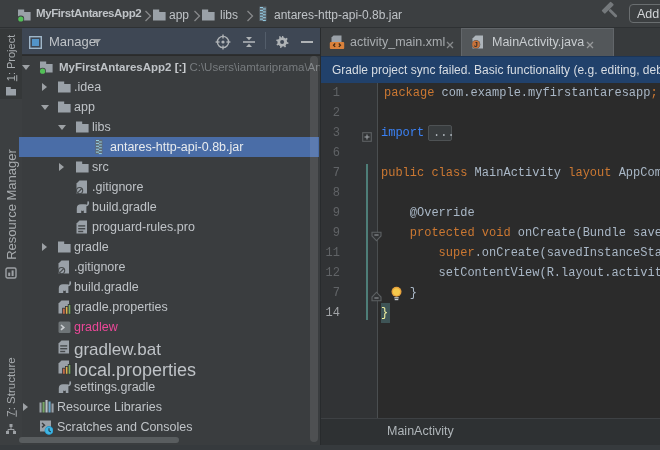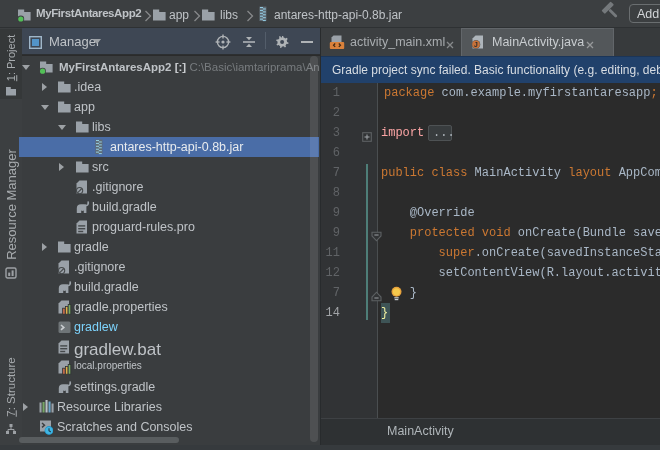--- a/index.html
+++ b/index.html
@@ -102,21 +102,21 @@
       <circle cx="8.1" cy="8" r="2" fill="#3E4754"></circle>
     </svg></div>
 <div class="abs" style="left:301px;top:40.5px;width:12px;height:2px;background:#AFB3B6"></div>
 <div class="abs" style="left:22px;top:56px;width:298px;height:389px;background:#3A3D3F"></div>
 <div style="position:absolute;left:22px;top:64.5px;width:0;height:0;border-top:5px solid #9DA1A5;border-left:4px solid transparent;border-right:4px solid transparent"></div>
 <div style="position:absolute;left:39px;top:59px"><svg width="15" height="16" viewBox="0 0 15 16" style="">
       <path d="M1 3.2 L1 13.5 L13.6 13.5 L13.6 4.9 L7.2 4.9 L7.2 2.5 L1 2.5 z" fill="#9AA1A8"></path>
       <circle cx="3.6" cy="12.2" r="3.4" fill="#3C3F41"></circle>
       <circle cx="3.6" cy="12.2" r="2.6" fill="#52C057"></circle>
     </svg></div>
-<div class="abs" style="left:59px;top:60.5px;font-size:11.5px;font-weight:bold;color:#BFC3C7;white-space:nowrap">MyFirstAntaresApp2 <span style="color:#C8CBCE">[:]</span> <span style="font-weight:normal;color:#787C7F">C:\Basic\iamtariprama\An</span></div>
+<div class="abs" style="left:59px;top:60.5px;font-size:11.5px;font-weight:bold;color:#BFC3C7;white-space:nowrap">MyFirstAntaresApp2 <span style="color:#C8CBCE">[:]</span> <span style="font-weight:normal;color:#787C7F">C:\Users\iamtariprama\An</span></div>
 <div style="position:absolute;left:42px;top:83px;width:0;height:0;border-left:5px solid #9DA1A5;border-top:4px solid transparent;border-bottom:4px solid transparent"></div>
 <div style="position:absolute;left:57px;top:79px"><svg width="15" height="16" viewBox="0 0 15 16" style="">
       <path d="M1 3.2 L1 13.5 L13.6 13.5 L13.6 4.9 L7.2 4.9 L7.2 2.5 L1 2.5 z" fill="#9AA1A8"></path>
     </svg></div>
 <div class="abs" style="left:74px;top:80px;font-size:12.5px;color:#BFC3C7;white-space:nowrap">.idea</div>
 <div style="position:absolute;left:41px;top:104.5px;width:0;height:0;border-top:5px solid #9DA1A5;border-left:4px solid transparent;border-right:4px solid transparent"></div>
 <div style="position:absolute;left:57px;top:99px"><svg width="15" height="16" viewBox="0 0 15 16" style="">
       <path d="M1 3.2 L1 13.5 L13.6 13.5 L13.6 4.9 L7.2 4.9 L7.2 2.5 L1 2.5 z" fill="#9AA1A8"></path>
     </svg></div>
 <div class="abs" style="left:74px;top:100px;font-size:12.5px;color:#BFC3C7;white-space:nowrap">app</div>
@@ -183,35 +183,35 @@
       <path d="M4.5 1.5 L12 1.5 L12 14.5 L1.5 14.5 L1.5 4.5 z" fill="#9AA1A8"></path>
       <rect x="5.6" y="9.2" width="2.6" height="6" fill="#BF6A4B" stroke="#2F3335" stroke-width="0.8"></rect>
       <rect x="8.4" y="7.4" width="2.6" height="7.8" fill="#E0B14D" stroke="#2F3335" stroke-width="0.8"></rect>
       <rect x="11.2" y="5.4" width="2.6" height="9.8" fill="#79AC62" stroke="#2F3335" stroke-width="0.8"></rect>
     </svg></div>
 <div class="abs" style="left:74px;top:300px;font-size:12.5px;color:#BFC3C7;white-space:nowrap">gradle.properties</div>
 <div style="position:absolute;left:57px;top:319px"><svg width="15" height="16" viewBox="0 0 15 16" style="">
       <rect x="1.5" y="2.5" width="12" height="11.5" rx="1.5" fill="#6E7477"></rect>
       <path d="M4 6 L6.8 8.4 L4 10.8" fill="none" stroke="#C9CDD0" stroke-width="1.6"></path>
     </svg></div>
-<div class="abs" style="left:74px;top:320px;font-size:12.5px;color:#7dd3fc;white-space:nowrap">gradlew</div>
+<div class="abs" style="left:74px;top:320px;font-size:12.5px;color:#ec4899;white-space:nowrap">gradlew</div>
 <div style="position:absolute;left:57px;top:339px"><svg width="14" height="16" viewBox="0 0 14 16" style="">
       <path d="M4.5 1.5 L12 1.5 L12 14.5 L1.5 14.5 L1.5 4.5 z" fill="#9AA1A8"></path>
       <rect x="3.2" y="6.2" width="7" height="1.4" fill="#45494B"></rect>
       <rect x="3.2" y="9" width="7" height="1.4" fill="#45494B"></rect>
       <rect x="3.2" y="11.8" width="5" height="1.4" fill="#45494B"></rect>
     </svg></div>
 <div class="abs" style="left:74px;top:340px;font-size:17px;color:#BFC3C7;white-space:nowrap">gradlew.bat</div>
 <div style="position:absolute;left:57px;top:359px"><svg width="15" height="16" viewBox="0 0 15 16" style="">
       <path d="M4.5 1.5 L12 1.5 L12 14.5 L1.5 14.5 L1.5 4.5 z" fill="#9AA1A8"></path>
       <rect x="5.6" y="9.2" width="2.6" height="6" fill="#BF6A4B" stroke="#2F3335" stroke-width="0.8"></rect>
       <rect x="8.4" y="7.4" width="2.6" height="7.8" fill="#E0B14D" stroke="#2F3335" stroke-width="0.8"></rect>
       <rect x="11.2" y="5.4" width="2.6" height="9.8" fill="#79AC62" stroke="#2F3335" stroke-width="0.8"></rect>
     </svg></div>
-<div class="abs" style="left:74px;top:360px;font-size:10px;color:#BFC3C7;white-space:nowrap">local.properties</div>
+<div class="abs" style="left:74px;top:360px;font-size:18px;color:#BFC3C7;white-space:nowrap">local.properties</div>
 <div style="position:absolute;left:57px;top:379px"><svg width="16" height="16" viewBox="0 0 16 16" style="">
       <path d="M1.8 14 L1.8 9.2 Q1.8 5.4 6 5.3 L9.2 5.3 Q10.9 5.3 11.4 6.4 L11.4 14 L8.8 14 L8.8 11.5 Q7.4 12.3 6.2 11.5 L6.2 14 z" fill="#9AA1A8"></path>
       <path d="M10.6 6.4 Q11.9 6.8 12.7 5.8 Q13.5 4.7 13.2 3.2" fill="none" stroke="#9AA1A8" stroke-width="1.7" stroke-linecap="round"></path>
     </svg></div>
 <div class="abs" style="left:74px;top:380px;font-size:12.5px;color:#BFC3C7;white-space:nowrap">settings.gradle</div>
 <div style="position:absolute;left:23px;top:403px;width:0;height:0;border-left:5px solid #9DA1A5;border-top:4px solid transparent;border-bottom:4px solid transparent"></div>
 <div style="position:absolute;left:39px;top:399px"><svg width="15" height="16" viewBox="0 0 15 16" style="">
       <rect x="0.5" y="3.5" width="2.1" height="10" fill="#9AA1A8"></rect>
       <rect x="3.5" y="3" width="2.1" height="10.5" fill="#77A667"></rect>
       <rect x="6.5" y="1" width="2.1" height="12.5" fill="#B9C0C6"></rect>
@@ -264,21 +264,21 @@
 <div class="abs mono" style="left:321px;top:143px;width:19px;text-align:right;color:#606366">6</div>
 <div class="abs mono" style="left:321px;top:163px;width:19px;text-align:right;color:#606366">7</div>
 <div class="abs mono" style="left:321px;top:183px;width:19px;text-align:right;color:#606366">8</div>
 <div class="abs mono" style="left:321px;top:203px;width:19px;text-align:right;color:#606366">9</div>
 <div class="abs mono" style="left:321px;top:223px;width:19px;text-align:right;color:#606366">9</div>
 <div class="abs mono" style="left:321px;top:243px;width:19px;text-align:right;color:#606366">11</div>
 <div class="abs mono" style="left:321px;top:263px;width:19px;text-align:right;color:#606366">12</div>
 <div class="abs mono" style="left:321px;top:283px;width:19px;text-align:right;color:#606366">7</div>
 <div class="abs mono" style="left:321px;top:303px;width:19px;text-align:right;color:#A1A4A7">14</div>
 <div class="abs mono" style="left:384px;top:83px;color:#A9B7C6"><span style="color:#CC7832">package</span> com.example.myfirstantaresapp<span style="color:#CC7832">;</span></div>
-<div class="abs mono" style="left:381px;top:123px;color:#A9B7C6"><span style="color:#fca5a5">import</span></div>
+<div class="abs mono" style="left:381px;top:123px;color:#A9B7C6"><span style="color:#3b82f6">import</span></div>
 <div class="abs" style="left:428px;top:125px;width:24px;height:16px;background:#383C3E;border:1px solid #4E5254;border-radius:2px"></div>
 <div class="abs mono" style="left:433px;top:123px;color:#ABB2B8">...</div>
 <div class="abs mono" style="left:381px;top:163px;color:#A9B7C6"><span style="color:#CC7832">public class</span> MainActivity <span style="color:#CC7832">layout</span> AppCompatActivity {</div>
 <div class="abs mono" style="left:381px;top:203px;color:#A9B7C6">    @Override</div>
 <div class="abs mono" style="left:381px;top:223px;color:#A9B7C6">    <span style="color:#CC7832">protected void</span> onCreate(Bundle savedInstanceState) {</div>
 <div class="abs mono" style="left:381px;top:243px;color:#A9B7C6">        <span style="color:#CC7832">super</span>.onCreate(savedInstanceState);</div>
 <div class="abs mono" style="left:381px;top:263px;color:#A9B7C6">        setContentView(R.layout.activity_main);</div>
 <div class="abs mono" style="left:381px;top:283px;color:#A9B7C6">    }</div>
 <div class="abs" style="left:381px;top:303px;width:8.5px;height:20px;background:#3E5456"></div>
 <div class="abs mono" style="left:381px;top:303px;color:#F0F0A0">}</div>

